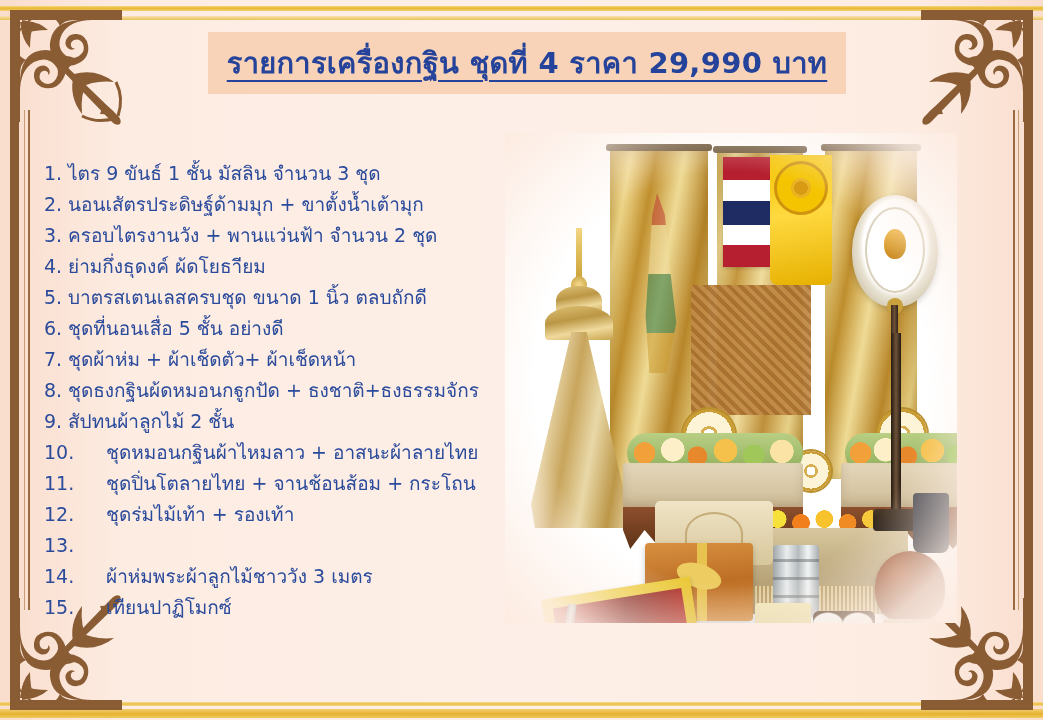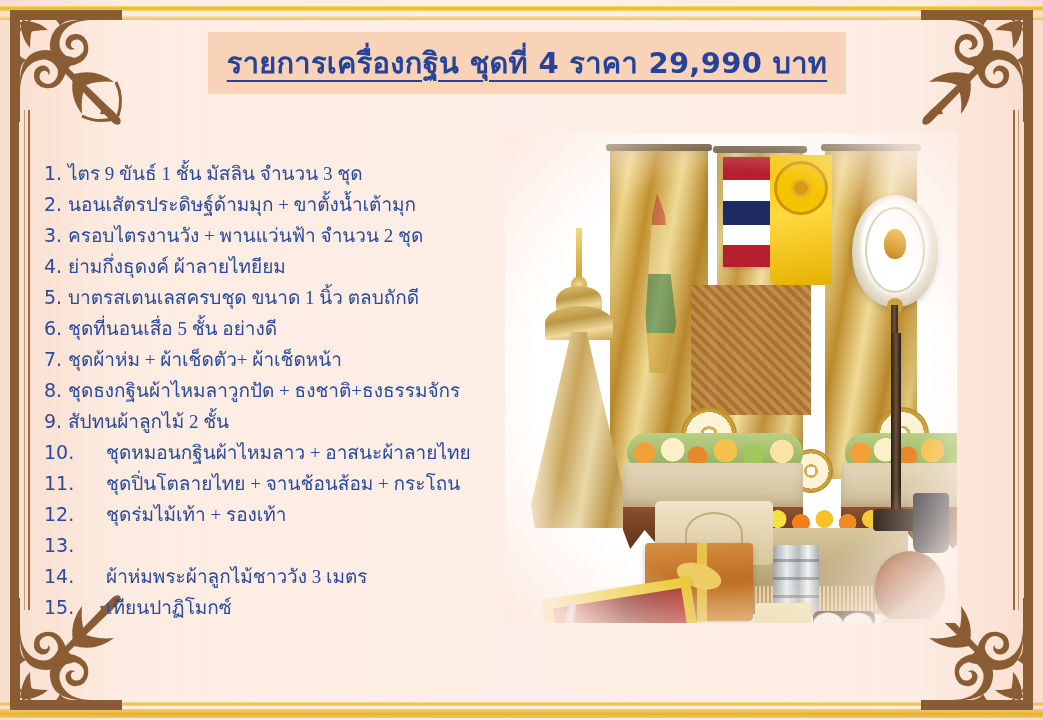--- a/index.html
+++ b/index.html
@@ -65,21 +65,21 @@
     position:absolute;left:44px;top:158px;width:470px;
   }
   .li{
     display:flex;
     color:#2a4a9c;
     font-size:19px;
     line-height:31px;
     white-space:nowrap;
   }
   .li .num{flex:0 0 auto;}
-  .li .txt{flex:1 1 auto;font-family:Liberation Serif, serif;}
+  .li .txt{flex:1 1 auto;}
   .li.narrow .num{width:24px;}
   .li.wide  .num{width:62px;}
 
   
   #photo{
     position:absolute;left:505px;top:133px;width:452px;height:490px;
     background:
       radial-gradient(ellipse 118% 112% at 50% 50%, #ffffff 0%, #ffffff 62%, #fff8f2 80%, rgba(253,236,226,0) 100%);
     overflow:hidden;
   }
@@ -351,37 +351,37 @@
     <div class="li narrow">
       <span class="num">2.</span>
       <span class="txt">นอนเสัตรประดิษฐ์ด้ามมุก + ขาตั้งน้ำเต้ามุก</span>
     </div>
     <div class="li narrow">
       <span class="num">3.</span>
       <span class="txt">ครอบไตรงานวัง + พานแว่นฟ้า จำนวน 2 ชุด</span>
     </div>
     <div class="li narrow">
       <span class="num">4.</span>
-      <span class="txt">ย่ามกึ่งธุดงค์ ผ้าลายไทยียม</span>
+      <span class="txt">ย่ามกึ่งธุดงค์ ผ้ดโยธาียม</span>
     </div>
     <div class="li narrow">
       <span class="num">5.</span>
       <span class="txt">บาตรสเตนเลสครบชุด ขนาด 1 นิ้ว ตลบถักดี</span>
     </div>
     <div class="li narrow">
       <span class="num">6.</span>
       <span class="txt">ชุดที่นอนเสื่อ 5 ชั้น อย่างดี</span>
     </div>
     <div class="li narrow">
       <span class="num">7.</span>
       <span class="txt">ชุดผ้าห่ม + ผ้าเช็ดตัว+ ผ้าเช็ดหน้า</span>
     </div>
     <div class="li narrow">
       <span class="num">8.</span>
-      <span class="txt">ชุดธงกฐินผ้าไหมลาวูกปัด + ธงชาติ+ธงธรรมจักร</span>
+      <span class="txt">ชุดธงกฐินผ้ดหมอนกฐูกปัด + ธงชาติ+ธงธรรมจักร</span>
     </div>
     <div class="li narrow">
       <span class="num">9.</span>
       <span class="txt">สัปทนผ้าลูกไม้ 2 ชั้น</span>
     </div>
     <div class="li wide">
       <span class="num">10.</span>
       <span class="txt">ชุดหมอนกฐินผ้าไหมลาว + อาสนะผ้าลายไทย</span>
     </div>
     <div class="li wide">

